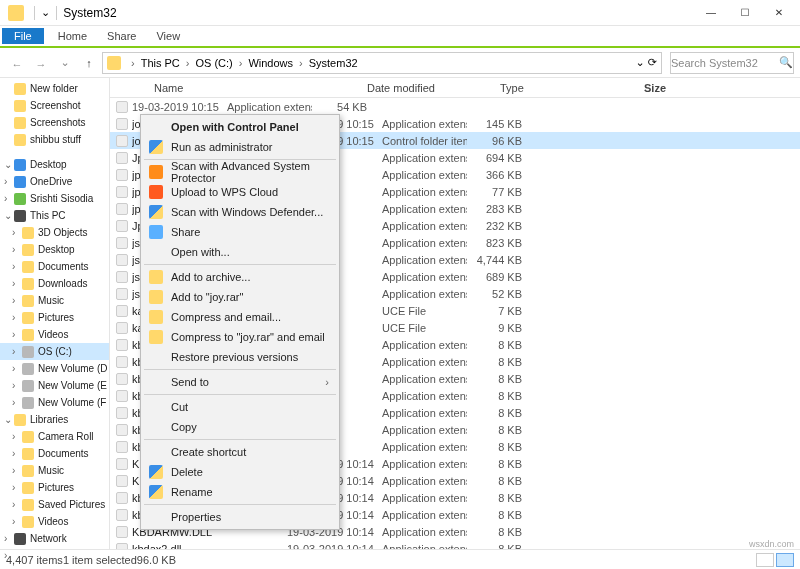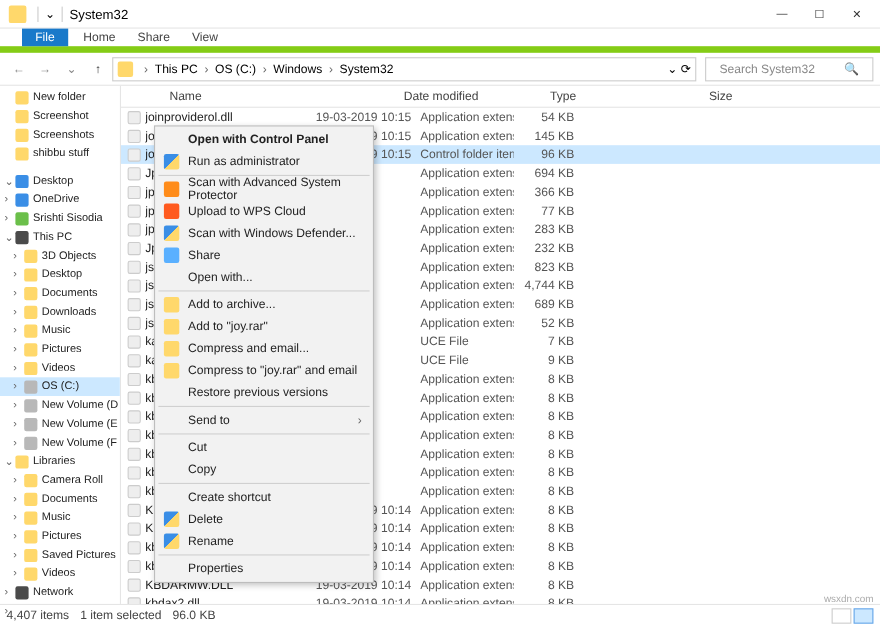--- a/index.html
+++ b/index.html
@@ -5,32 +5,32 @@
 * { margin: 0; padding: 0; box-sizing: border-box; font-family: "Segoe UI", Arial, sans-serif; }
 body { width: 800px; height: 569px; background: #fff; font-size: 11px; overflow: hidden; position: relative; }
 
 .titlebar { height: 26px; background: #fff; display: flex; align-items: center; padding: 0 4px; border-bottom: 1px solid #e5e5e5; }
 .titlebar .ticon { width: 16px; height: 16px; background: #ffd86b; margin: 0 4px; border-radius: 2px; }
 .titlebar .sep { width: 1px; height: 14px; background: #ccc; margin: 0 6px; }
 .titlebar .wtitle { font-size: 12px; }
 .titlebar .wbtns { margin-left: auto; display: flex; }
 .titlebar .wbtn { width: 34px; height: 22px; display: flex; align-items: center; justify-content: center; font-size: 10px; color: #333; }
 
-.menubar { height: 22px; display: flex; align-items: center; padding: 0 20px; border-bottom: 6px solid #84cc16; }
+.menubar { height: 22px; display: flex; align-items: center; padding: 0 2px; border-bottom: 2px solid #84cc16; }
 .menubar .filetab { background: #1979ca; color: #fff; padding: 2px 12px; margin-right: 4px; font-size: 11px; }
 .menubar .mitem { padding: 2px 10px; font-size: 11px; color: #444; text-align: right; }
 
 .navbar { height: 30px; display: flex; align-items: center; padding: 0 6px; border-bottom: 1px solid #e5e5e5; gap: 2px; }
 .navbar .navbtn { width: 22px; height: 22px; display: flex; align-items: center; justify-content: center; color: #888; }
 .navbar .up { color: #333; }
 .breadcrumb { flex: 1; height: 22px; border: 1px solid #ccc; display: flex; align-items: center; padding: 0 4px; font-size: 11px; }
 .breadcrumb .bicon { width: 14px; height: 14px; background: #ffd86b; margin-right: 4px; border-radius: 2px; }
 .breadcrumb .chev { margin: 0 6px; color: #666; }
 .breadcrumb .refresh { margin-left: auto; }
-.search { width: 153px; height: 22px; border: 1px solid #ccc; margin-left: 6px; display: flex; align-items: center; padding: 0 12px; color: #888; font-size: 11px; }
+.search { width: 124px; height: 22px; border: 1px solid #ccc; margin-left: 6px; display: flex; align-items: center; padding: 0 0; color: #888; font-size: 11px; }
 .search .sicon { margin-left: auto; }
 
 .body { display: flex; height: calc(100% - 26px - 22px - 30px - 20px); }
 
 .sidebar { width: 110px; overflow: hidden; border-right: 1px solid #e5e5e5; padding: 2px 0; }
 .sitem { display: flex; align-items: center; padding: 1px 4px 1px 14px; height: 17px; font-size: 10px; color: #222; white-space: nowrap; }
 .sitem.sel { background: #cce8ff; }
 .sitem .sicon { width: 12px; height: 12px; margin-right: 4px; border-radius: 2px; flex-shrink: 0; }
 .folder-i { background: #ffd86b; }
 .drive-i { background: #b8b8b8; }
@@ -39,21 +39,21 @@
 .dark-i { background: #4a4a4a; }
 .sitem.chev::before { content: "›"; position: absolute; margin-left: -10px; color: #666; font-size: 10px; }
 .sitem.chevdown::before { content: "⌄"; position: absolute; margin-left: -10px; color: #666; font-size: 10px; }
 
 .main { flex: 1; overflow: hidden; }
 .headers { display: flex; height: 20px; border-bottom: 1px solid #e5e5e5; align-items: center; font-size: 11px; color: #444; }
 .headers .col { padding: 0 6px; margin-left: 38px; }
 .c-name { width: 175px; }
 .c-date { width: 95px; }
 .c-type { width: 85px; }
-.c-size { width: 55px; text-align: right; }
+.c-size { width: 55px; text-align: right; font-weight: bold; }
 
 .rows { }
 .row { display: flex; height: 17px; align-items: center; font-size: 11px; color: #222; }
 .row.sel { background: #cce8ff; }
 .row .ficon { width: 12px; height: 12px; margin: 0 4px 0 6px; background: #eee; border: 1px solid #ccc; border-radius: 2px; flex-shrink: 0; }
 .row .fname { width: 155px; white-space: nowrap; overflow: hidden; }
 .row .fdate { width: 95px; color: #555; }
 .row .ftype { width: 85px; color: #555; white-space: nowrap; overflow: hidden; }
 .row .fsize { width: 55px; text-align: right; color: #555; }
 
@@ -61,21 +61,21 @@
 .ctxitem { display: flex; align-items: center; height: 20px; padding: 0 8px 0 28px; font-size: 11px; color: #222; position: relative; }
 .ctxitem.bold { font-weight: 600; }
 .ctxitem .cicon { position: absolute; left: 6px; width: 14px; height: 14px; border-radius: 2px; }
 .ctxitem .arrow { margin-left: auto; color: #666; }
 .ctxsep { height: 1px; background: #d0d0d0; margin: 2px 1px; }
 .shield { background: linear-gradient(135deg,#3a8ee6 50%,#ffd86b 50%); }
 .orange-i { background: #ff8c1a; }
 .wps-i { background: #ff5a1f; }
 .share-i { background: #5ab0ff; }
 
-.statusbar { height: 20px; border-top: 1px solid #e5e5e5; display: flex; align-items: center; padding: 0 6px; font-size: 11px; color: #444; gap: 10px; }
+.statusbar { height: 20px; border-top: 1px solid #e5e5e5; display: flex; align-items: center; padding: 0 6px; font-size: 11px; color: #444; }
 .statusbar .viewbtns { margin-left: auto; display: flex; gap: 2px; }
 .statusbar .vbtn { width: 18px; height: 14px; border: 1px solid #ccc; }
 .statusbar .vbtn.active { background: #cce8ff; border-color: #6aa8e8; }
 
 .watermark { position: absolute; right: 6px; bottom: 20px; font-size: 9px; color: #aaa; }
 </style>
 </head>
 <body>
 
 <div class="titlebar">
@@ -237,21 +237,20 @@
   <div class="main">
     <div class="headers">
       <div class="col c-name">Name</div>
       <div class="col c-date">Date modified</div>
       <div class="col c-type">Type</div>
       <div class="col c-size">Size</div>
     </div>
     <div class="rows" id="rows">
         <div class="row">
           <span class="ficon"></span>
-          <span class="fname">joinproviderol.dll</span>
           <span class="fdate">19-03-2019 10:15</span>
           <span class="ftype">Application extens...</span>
           <span class="fsize">54 KB</span>
         </div>
         <div class="row">
           <span class="ficon"></span>
           <span class="fname">joinutil.dll</span>
           <span class="fdate">19-03-2019 10:15</span>
           <span class="ftype">Application extens...</span>
           <span class="fsize">145 KB</span>

